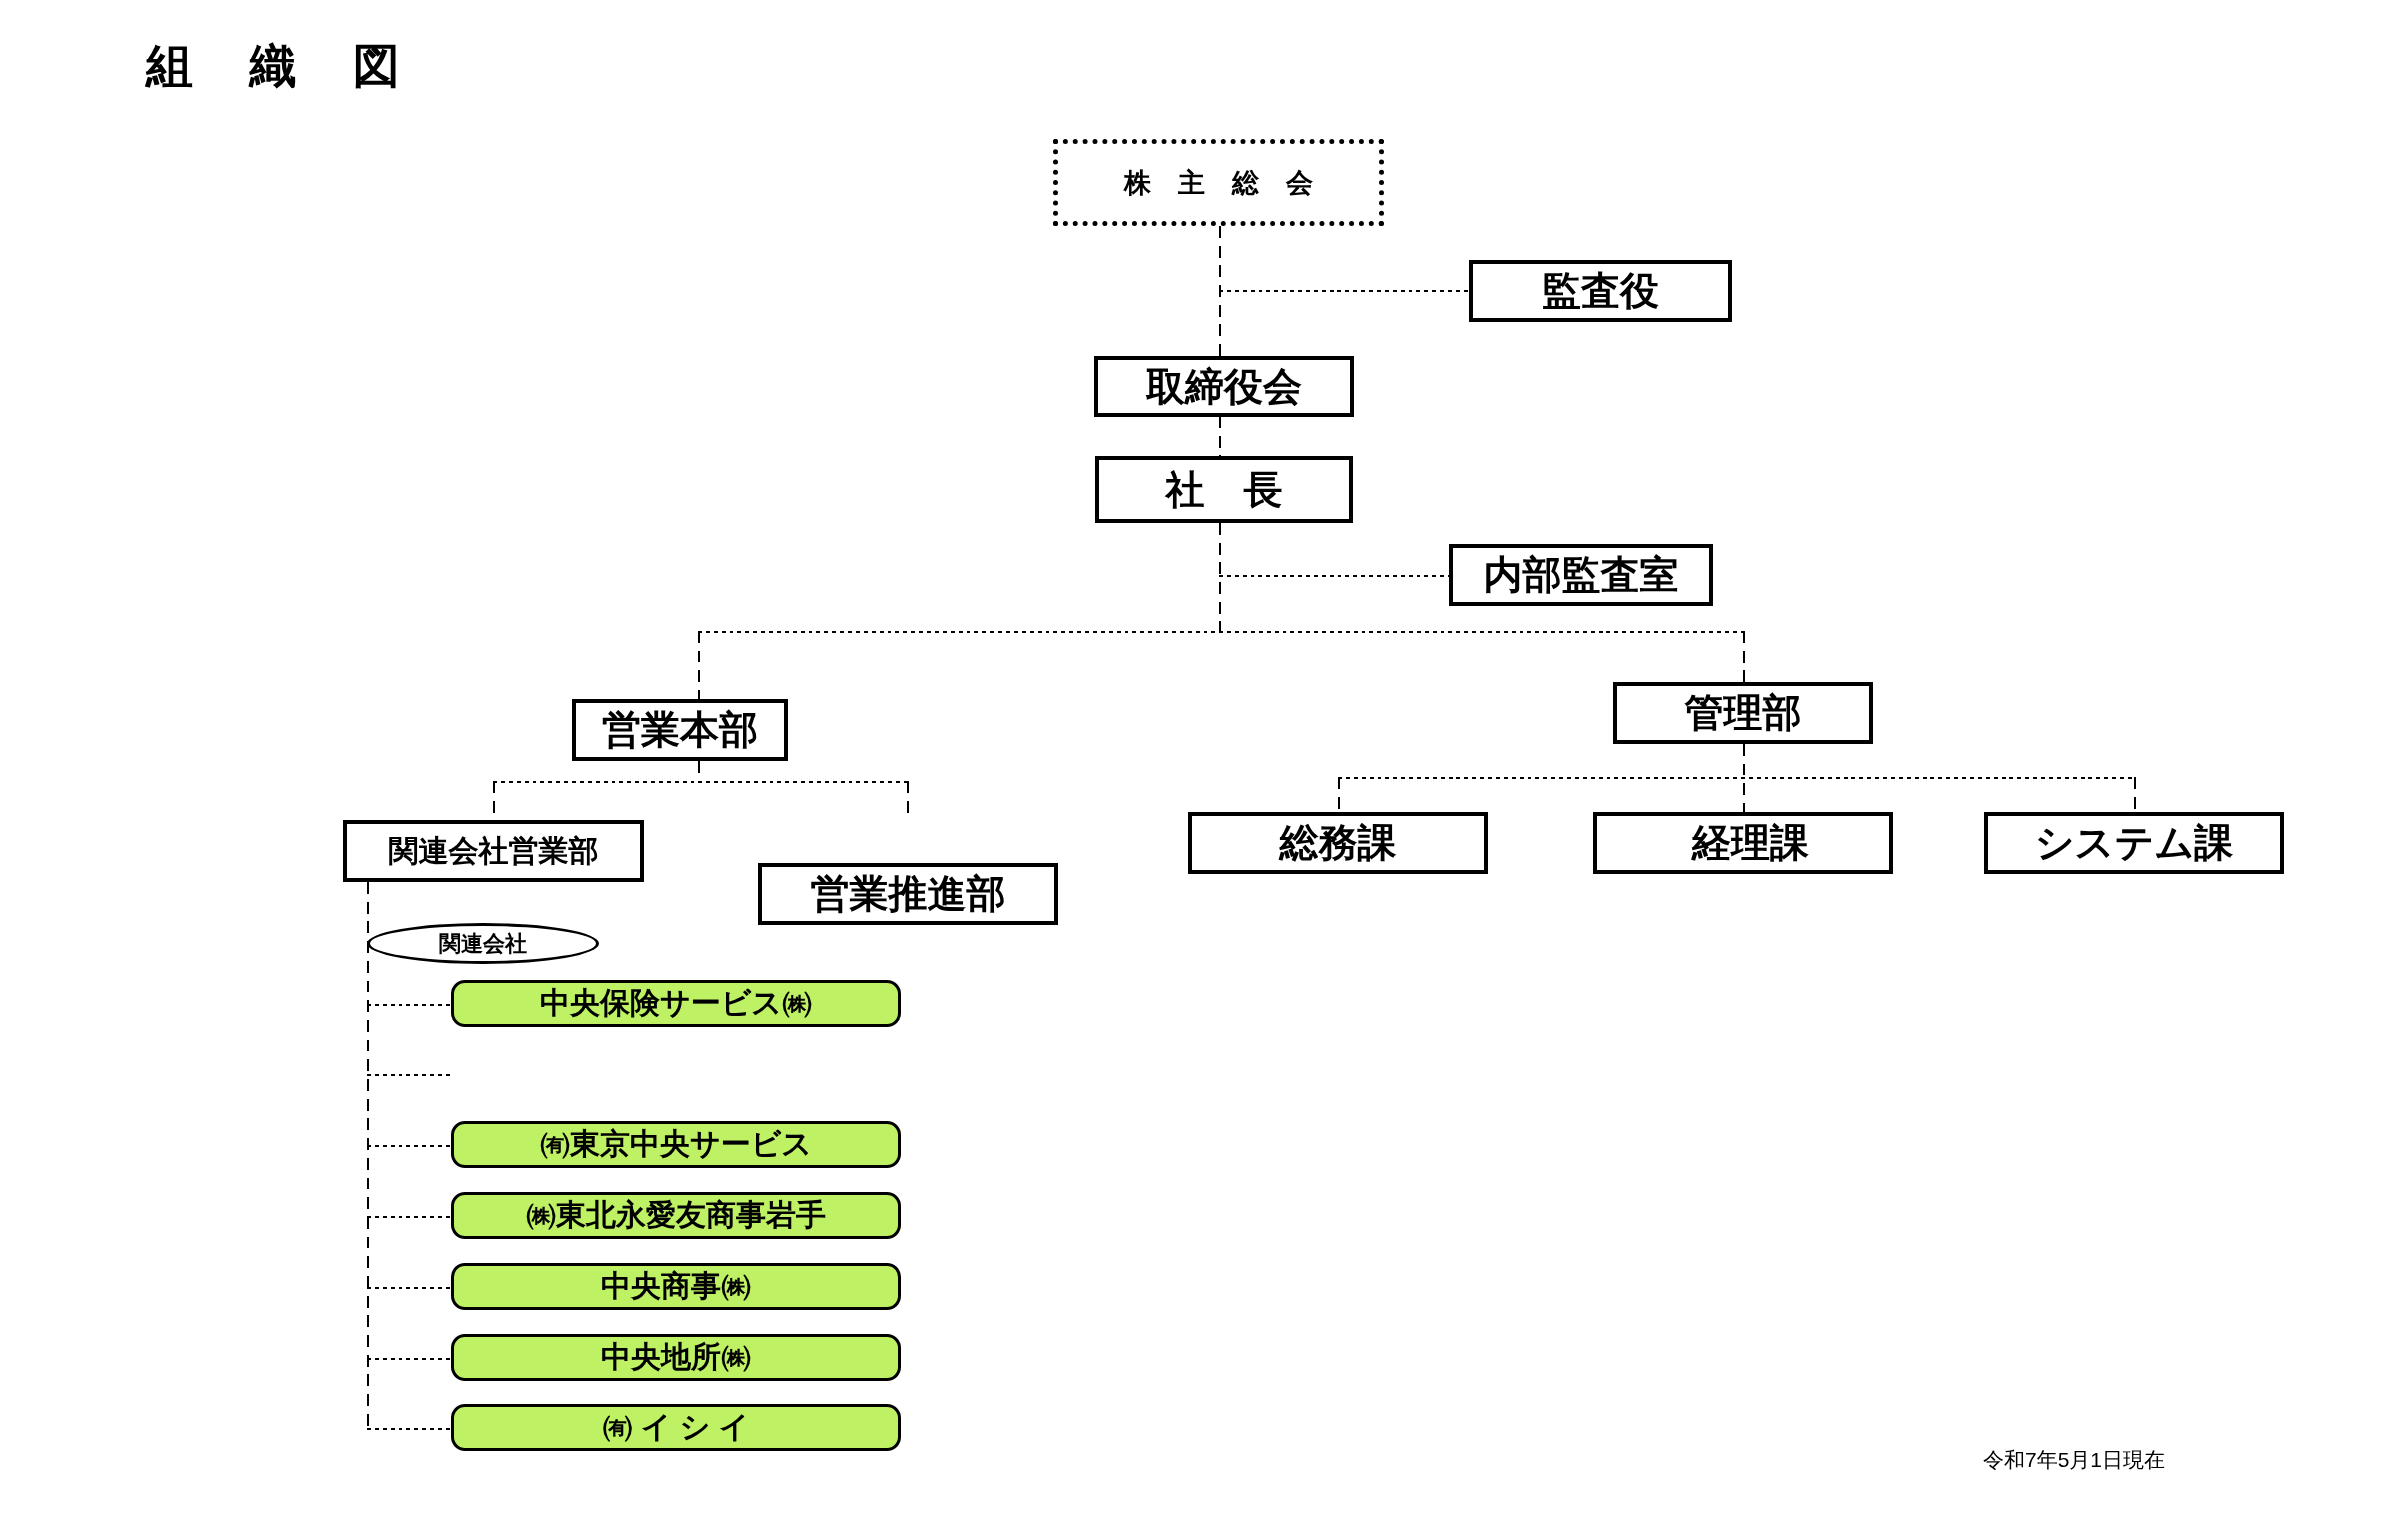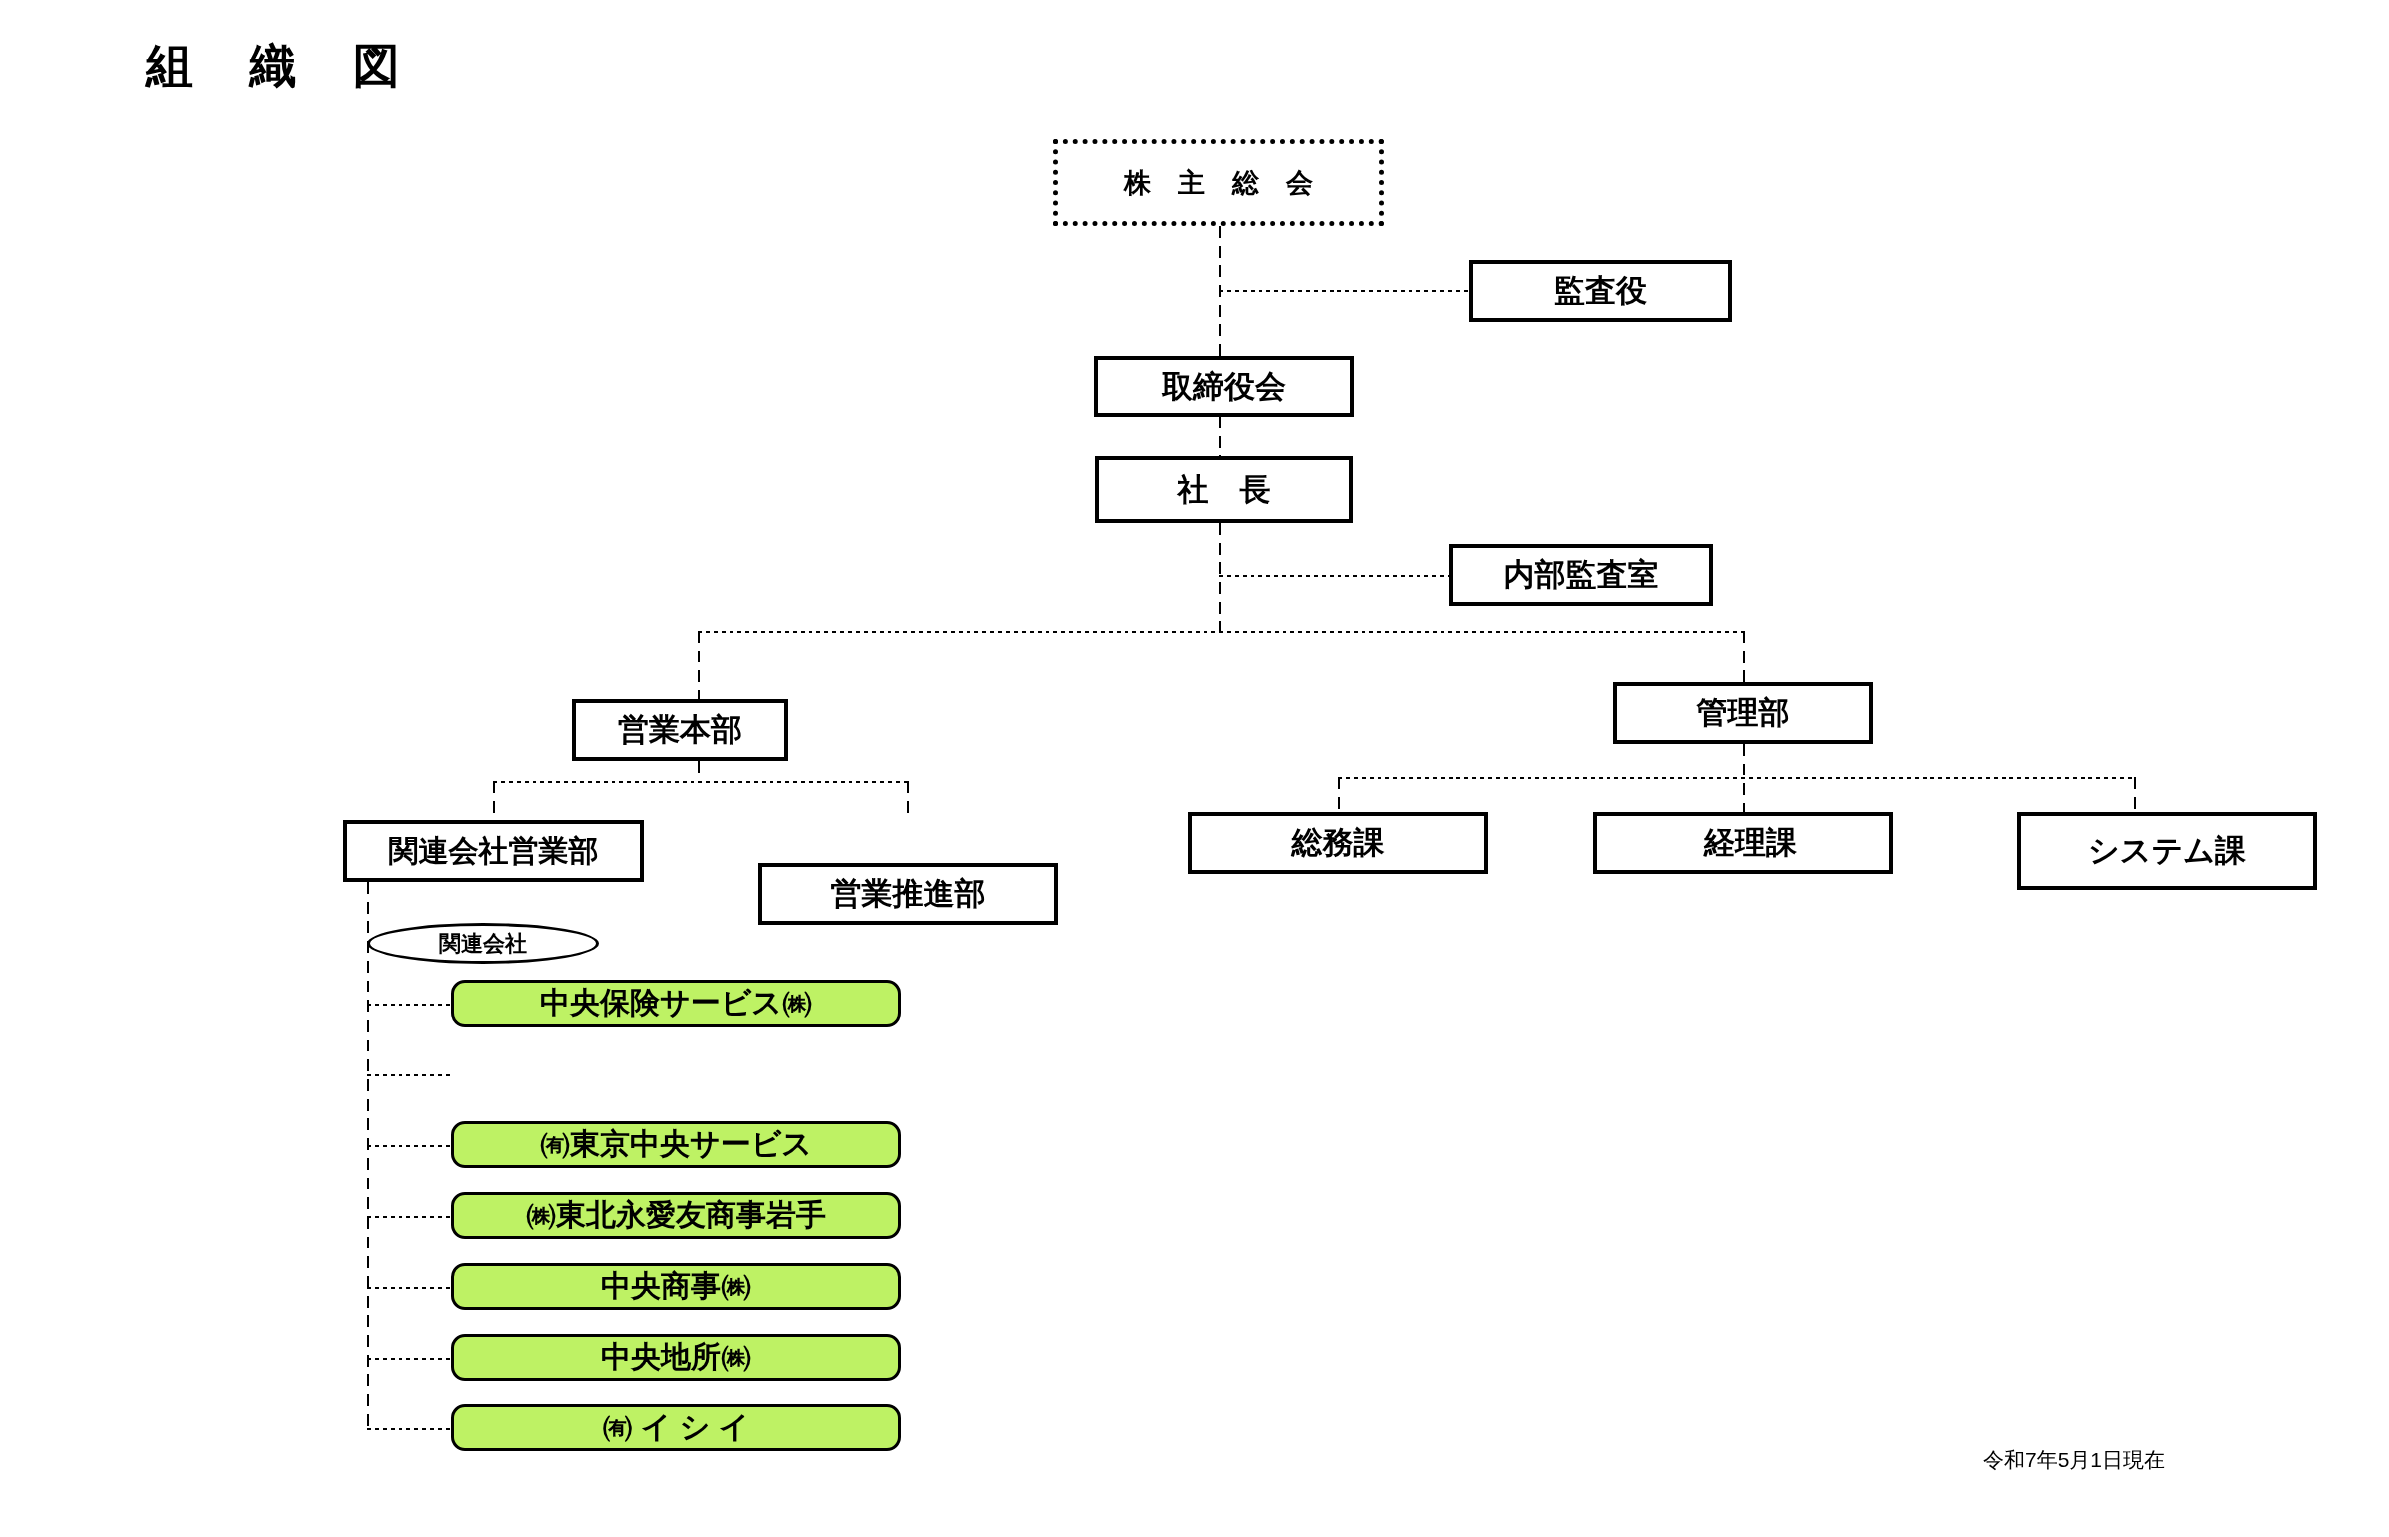--- a/index.html
+++ b/index.html
@@ -26,21 +26,21 @@
     white-space: pre;
   }
   .node {
     position: absolute;
     box-sizing: border-box;
     border: 4.7px solid #000;
     background: #fff;
     display: flex;
     align-items: center;
     justify-content: center;
-    font-size: 31px;
+    font-size: 39px;
     font-weight: bold;
     white-space: pre;
     z-index: 2;
   }
   .node.dotted-border {
     border: 5.5px dotted #000;
     font-size: 27px;
   }
   .oval {
     position: absolute;
@@ -129,21 +129,21 @@
   <div class="node" style="left:1613px; top:682px; width:260px; height:62px;">管理部</div>
 
   <div class="node" style="left:343px; top:820px; width:301px; height:62px; font-size:30px;">関連会社営業部</div>
 
   <div class="node" style="left:758px; top:820px; width:300px; height:62px;margin-top:43px;">営業推進部</div>
 
   <div class="node" style="left:1188px; top:812px; width:300px; height:62px;">総務課</div>
 
   <div class="node" style="left:1593px; top:812px; width:300px; height:62px;padding-left:15px;">経理課</div>
 
-  <div class="node" style="left:1984px; top:812px; width:300px; height:78px;margin-left:33px;">システム課</div>
+  <div class="node" style="left:1984px; top:812px; width:300px; height:62px;">システム課</div>
 
   <div class="oval" style="left:367px; top:923px; width:232px; height:41px;font-family:Liberation Mono, monospace;">関連会社</div>
 
   <div id="affiliates">
       <div class="aff-row" style="top: 980px;">
       <div class="aff-connector"></div>
       <div class="aff-box">
         <span>中央保険サービス㈱</span>
       </div>
     </div>

